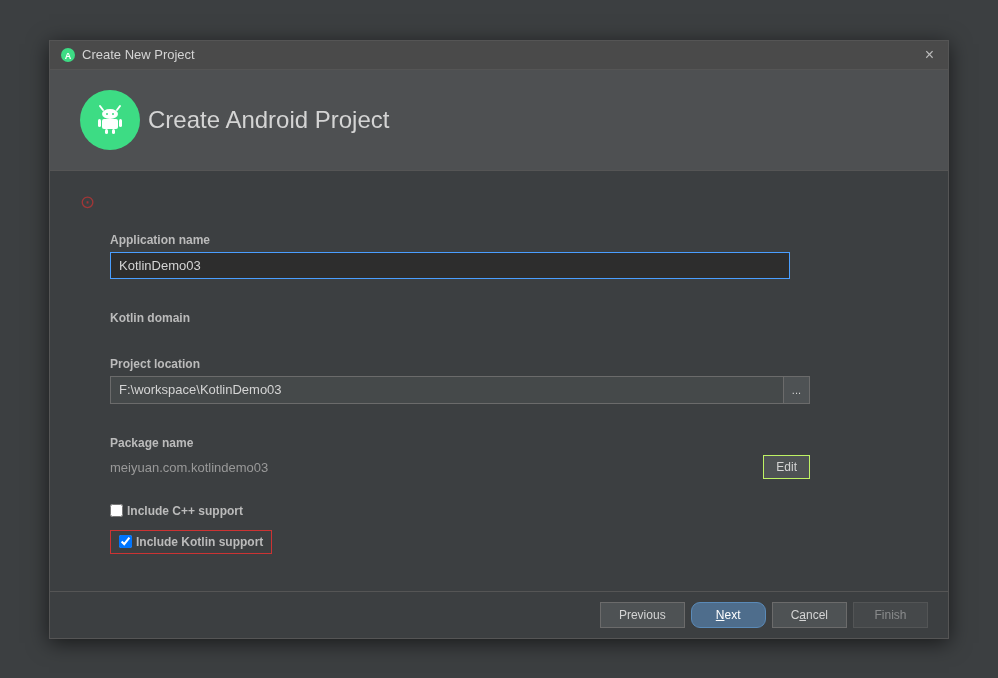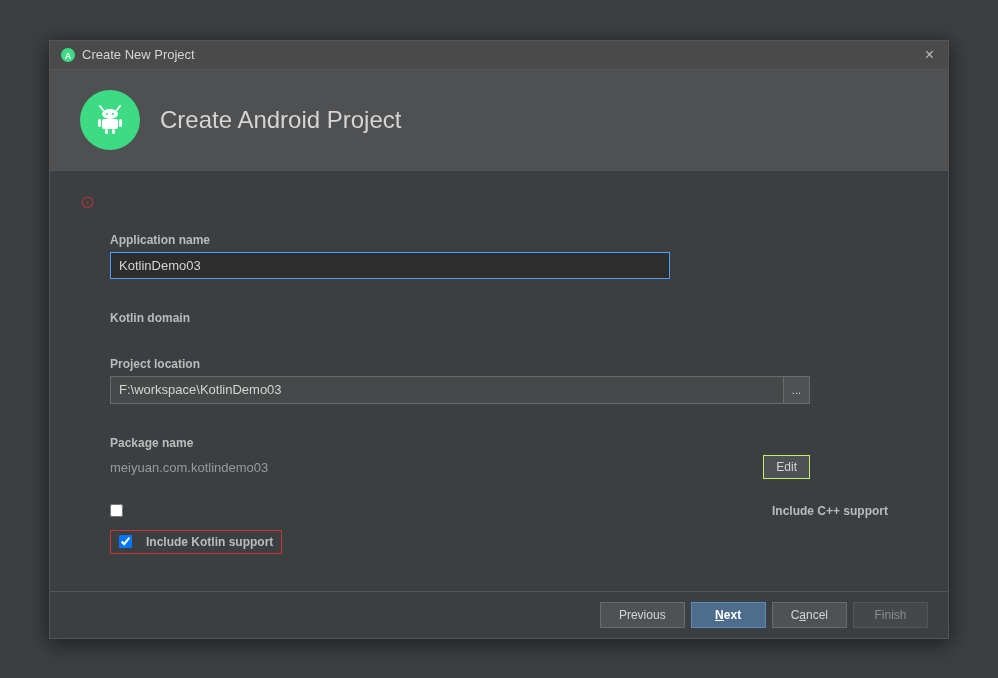--- a/index.html
+++ b/index.html
@@ -60,21 +60,21 @@
       cursor: pointer;
       padding: 0 4px;
       line-height: 1;
     }
 
     .dialog-header {
       background: #4e5052;
       padding: 20px 30px;
       display: flex;
       align-items: center;
-      gap: 20px;
+      gap: 8px;
       border-bottom: 1px solid #555;
     }
 
     .android-logo {
       width: 60px;
       height: 60px;
       background: #3ddc84;
       border-radius: 50%;
       display: flex;
       align-items: center;
@@ -111,21 +111,21 @@
 
     .form-label {
       display: block;
       font-weight: bold;
       color: #bbbbbb;
       margin-bottom: 5px;
       font-size: 12px;
     }
 
     .form-input {
-      width: 560px;
+      width: 680px;
       padding: 5px 8px;
       background: #45494a;
       border: 1px solid #6b6b6b;
       color: #d4d4d4;
       font-size: 13px;
       outline: none;
     }
 
     .form-input.focused {
       border-color: #4a9eff;
@@ -175,24 +175,23 @@
       font-size: 12px;
     }
 
     .checkboxes-section {
       margin-top: 10px;
     }
 
     .checkbox-row {
       display: flex;
       align-items: center;
-      gap: 14px;
+      gap: 4px;
       margin-bottom: 8px;
       padding: 4px 0;
-      justify-content: space-between;
     }
 
     .checkbox-row.highlighted {
       border: 1px solid #cc3333;
       padding: 4px 8px;
       display: inline-flex;
     }
 
     .checkbox-row input[type="checkbox"] {
       width: 13px;
@@ -224,21 +223,22 @@
       font-size: 12px;
       cursor: pointer;
       min-width: 75px;
       text-align: center;
     }
 
     .footer-btn.primary {
       background: #4e6d8c;
       border-color: #5a8ab8;
       color: #ffffff;
-      font-weight: bold;
+      font-weight: normal;
+      border-radius: 9px;
     }
 
     .footer-btn:disabled {
       opacity: 0.5;
       cursor: default;
     }
 
     .underline-char {
       text-decoration: underline;
     }

